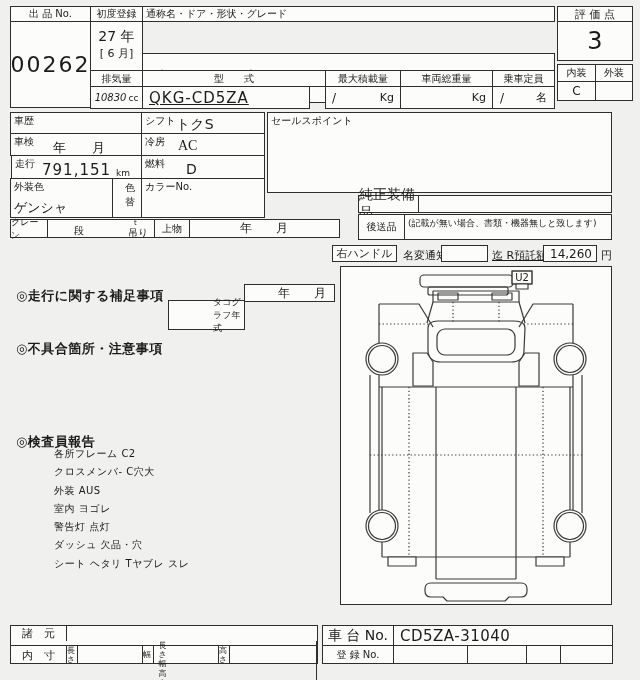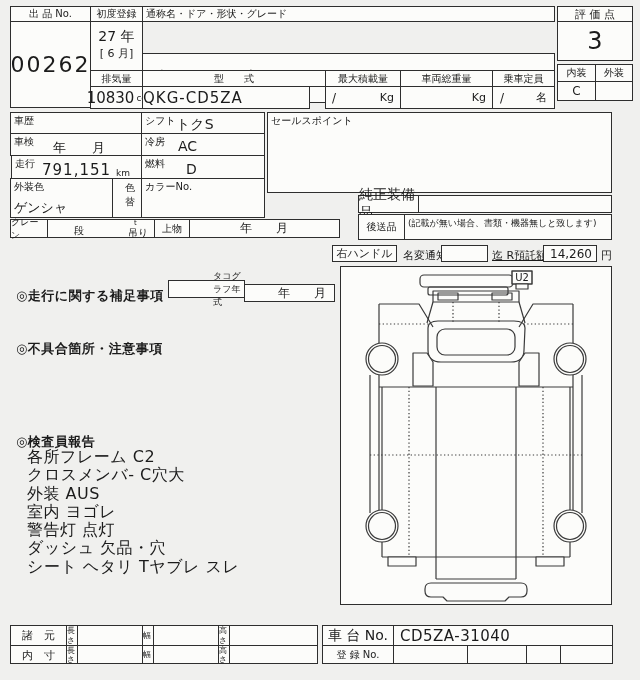--- a/index.html
+++ b/index.html
@@ -15,21 +15,21 @@
   .lbl{font-size:10px;}
   .lbl9{font-size:9px;}
   .pre{white-space:pre;}
   .tl{padding:1px 3px;}
   .big{font-size:22px;letter-spacing:2px;}
   .title{font-size:19px;font-weight:bold;letter-spacing:1px;}
   .val15{font-size:15px;}
   .cellR{border-right:1px solid #2e2e2e;}
   .rowB{border-bottom:1px solid #2e2e2e;}
   .tinyv{font-size:8px;line-height:1.15;word-break:break-all;width:10px;}
-  .listItem{height:18.3px;font-size:16px;letter-spacing:0.5px;}
+  .listItem{height:18.3px;font-size:10px;letter-spacing:0.5px;margin-left:27px;}
   svg text{font-family:"DejaVu Sans","Liberation Sans",sans-serif;}
 </style>
 </head>
 <body>
 
 <div class="sheet">
 
   <div class="abs box ctr lbl" style="left:10px;top:6px;width:81px;height:16px;">出 品 No.</div>
   <div class="abs box ctr big" style="left:10px;top:21px;width:81px;height:87px;">00262</div>
 
@@ -37,26 +37,26 @@
   <div class="abs box" style="left:90px;top:21px;width:53px;height:50px;">
     <div style="font-size:14px;text-align:center;margin-top:6px;">27 年</div>
     <div style="font-size:11px;text-align:center;">[ 6 月]</div>
   </div>
 
   <div class="abs box vctr lbl tl" style="left:142px;top:6px;width:413px;height:16px;">通称名・ドア・形状・グレード</div>
   <div class="abs box vctr title" style="left:142px;top:21px;width:413px;height:50px;padding-left:10px;margin-top:32px;">クオン 2ドア シャーシ</div>
 
   <div class="abs box ctr lbl" style="left:90px;top:70px;width:53px;height:17px;">排気量</div>
   <div class="abs box ctr" style="left:90px;top:86px;width:53px;height:23px;gap:2px;">
-    <span style="font-size:15px;">10830</span>
+    <span style="font-size:10px;font-style:italic;">10830</span>
     <span style="font-size:9px;">cc</span>
   </div>
 
   <div class="abs box ctr lbl pre" style="left:142px;top:70px;width:184px;height:17px;">型　　式</div>
-  <div class="abs box vctr val15" style="left:142px;top:86px;width:168px;height:23px;padding-left:0;letter-spacing:1px;">QKG-CD5ZA</div>
+  <div class="abs box vctr val15" style="left:142px;top:86px;width:168px;height:23px;padding-left:6px;letter-spacing:1px;text-decoration:underline;">QKG-CD5ZA</div>
 
   <div class="abs box ctr lbl" style="left:325px;top:70px;width:76px;height:17px;">最大積載量</div>
   <div class="abs box vctr" style="left:325px;top:86px;width:76px;height:23px;justify-content:space-between;padding:0 6px;">
     <span style="font-size:12px;">/</span>
     <span style="font-size:11px;">Kg</span>
   </div>
 
   <div class="abs box ctr lbl" style="left:400px;top:70px;width:93px;height:17px;">車両総重量</div>
   <div class="abs box vctr" style="left:400px;top:86px;width:93px;height:23px;justify-content:flex-end;padding-right:6px;font-size:11px;">Kg</div>
 
@@ -76,21 +76,21 @@
   <div class="abs box tl lbl" style="left:10px;top:112px;width:132px;height:22px;">車歴</div>
   <div class="abs box" style="left:141px;top:112px;width:124px;height:22px;">
     <span class="lbl tl abs" style="left:0;top:0;">シフト</span>
     <span class="abs" style="left:34px;top:3px;font-size:14px;">トクS</span>
   </div>
 
   <div class="abs box" style="left:10px;top:133px;width:132px;height:23px;">
     <span class="lbl tl abs" style="left:0;top:0;">車検</span>
     <span class="abs pre" style="left:42px;top:5px;font-size:13px;">年　　月</span>
   </div>
-  <div class="abs box" style="left:141px;top:133px;width:124px;height:34px;">
+  <div class="abs box" style="left:141px;top:133px;width:124px;height:34px;font-family:Liberation Serif, serif;">
     <span class="lbl tl abs" style="left:0;top:0;">冷房</span>
     <span class="abs" style="left:36px;top:4px;font-size:14px;">AC</span>
   </div>
 
   <div class="abs box" style="left:11px;top:155px;width:132px;height:24px;">
     <span class="lbl tl abs" style="left:0;top:0;">走行</span>
     <span class="abs" style="left:30px;top:5px;font-size:15px;letter-spacing:1px;">791,151</span>
     <span class="abs" style="left:104px;top:12px;font-size:9px;">km</span>
   </div>
   <div class="abs box" style="left:141px;top:155px;width:124px;height:24px;">
@@ -188,38 +188,38 @@
         <path d="M84,322 Q84,316 90,316 L180,316 Q186,316 186,322 L186,324 Q186,330 180,330 L168,330 L164,334 L106,334 L102,330 L90,330 Q84,330 84,324 Z"></path>
 
         <rect x="171" y="4" width="20" height="13" fill="#fcfcfa" stroke-width="1.5"></rect>
         <rect x="175" y="17" width="12" height="5" fill="#fcfcfa"></rect>
       </g>
       <text x="181" y="14" font-size="10" text-anchor="middle" fill="#1b1b1b">U2</text>
     </svg>
   </div>
 
   <div class="abs" style="left:16px;top:287px;font-size:13px;font-weight:bold;letter-spacing:0.5px;">◎走行に関する補足事項</div>
-  <div class="abs box ctr" style="left:168px;top:280px;width:77px;height:18px;font-size:9px;padding-left:44px;">タコグラフ年式</div>
+  <div class="abs box ctr" style="left:168px;top:300px;width:77px;height:30px;font-size:9px;padding-left:44px;">タコグラフ年式</div>
   <div class="abs box vctr pre" style="left:244px;top:284px;width:91px;height:18px;justify-content:flex-end;padding-right:8px;font-size:12px;">年　　月</div>
 
   <div class="abs" style="left:16px;top:340px;font-size:13px;font-weight:bold;letter-spacing:0.5px;">◎不具合箇所・注意事項</div>
 
   <div class="abs" style="left:16px;top:433px;font-size:13px;font-weight:bold;letter-spacing:0.5px;">◎検査員報告</div>
   <div class="abs" style="left:27px;top:447px;width:300px;">
     <div class="listItem">各所フレーム C2</div>
     <div class="listItem">クロスメンバ- C穴大</div>
     <div class="listItem">外装 AUS</div>
     <div class="listItem">室内 ヨゴレ</div>
     <div class="listItem">警告灯 点灯</div>
     <div class="listItem">ダッシュ 欠品・穴</div>
     <div class="listItem">シート ヘタリ Tヤブレ スレ</div>
   </div>
 
   <div class="abs box" style="left:10px;top:625px;width:308px;height:39px;">
-    <div class="rowB" style="display:flex;height:19px;">
+    <div class="rowB" style="display:flex;height:19px;flex-direction:column;">
       <div class="cellR ctr pre" style="width:55px;font-size:11px;">諸　元</div>
       <div class="cellR ctr">
           <span class="tinyv">長さ</span>
         </div>
       <div class="cellR" style="width:64px;"></div>
       <div class="cellR ctr">
           <span class="tinyv">幅</span>
         </div>
       <div class="cellR" style="width:64px;"></div>
       <div class="cellR ctr">

